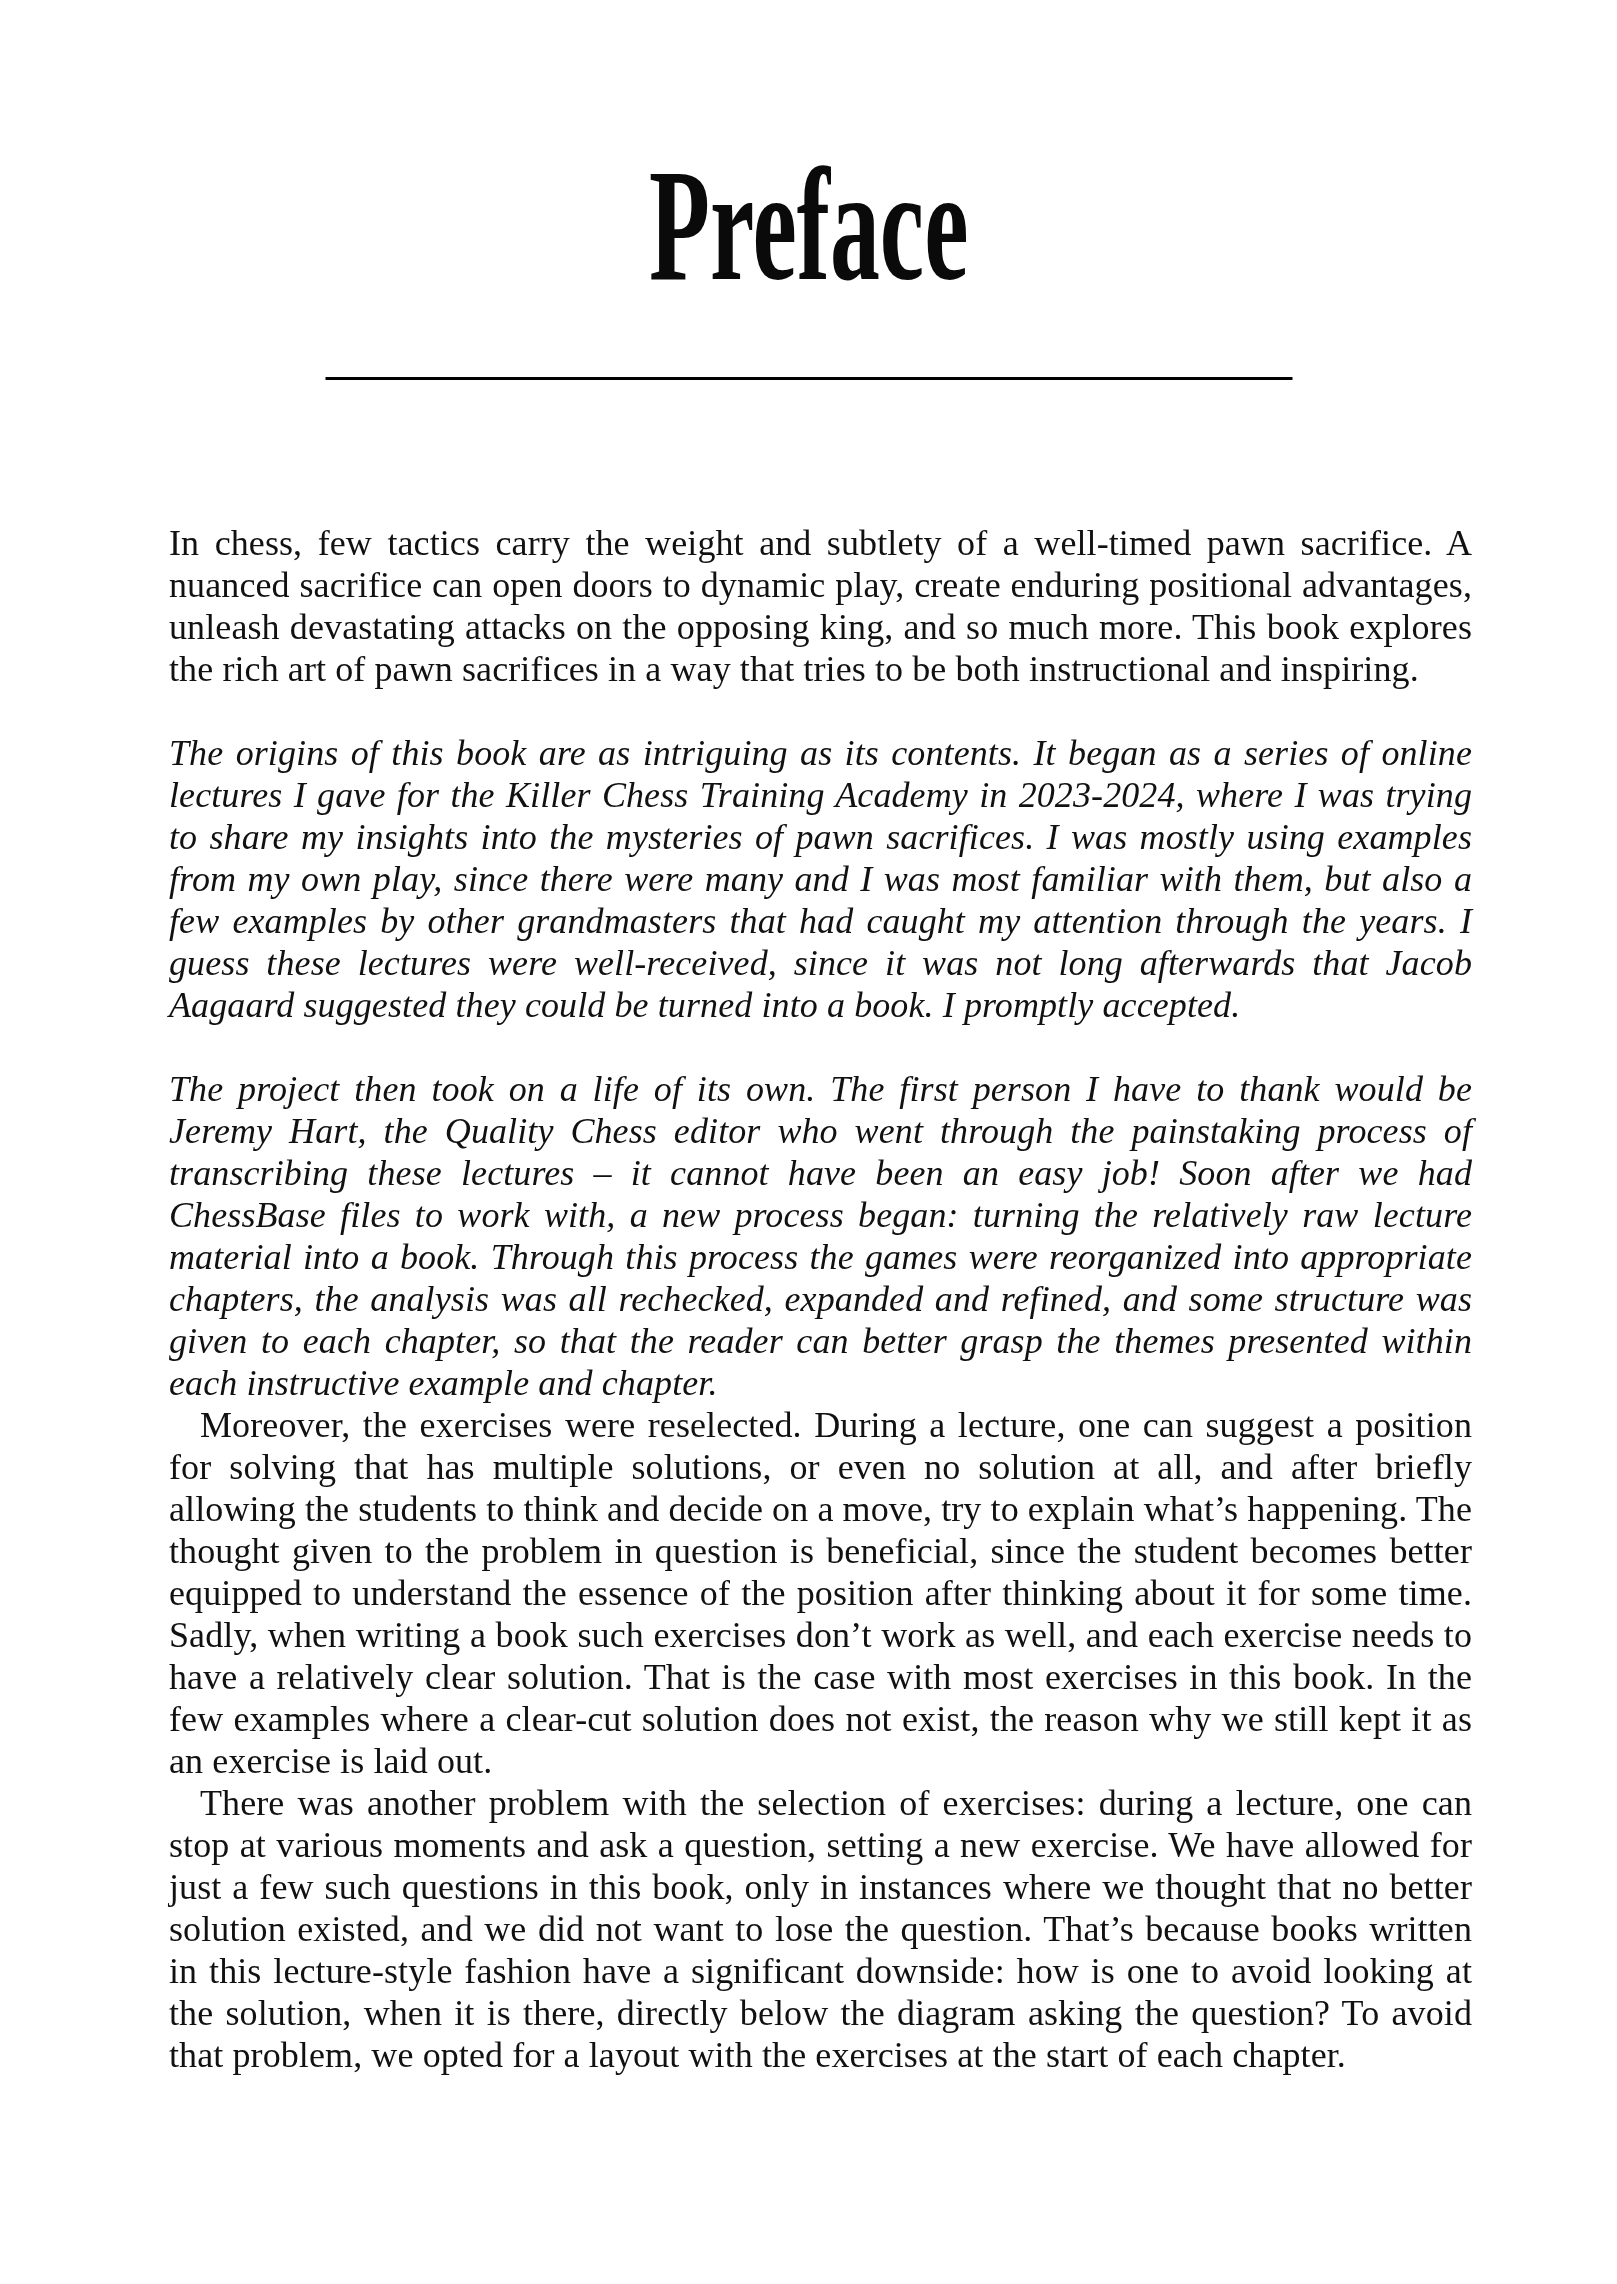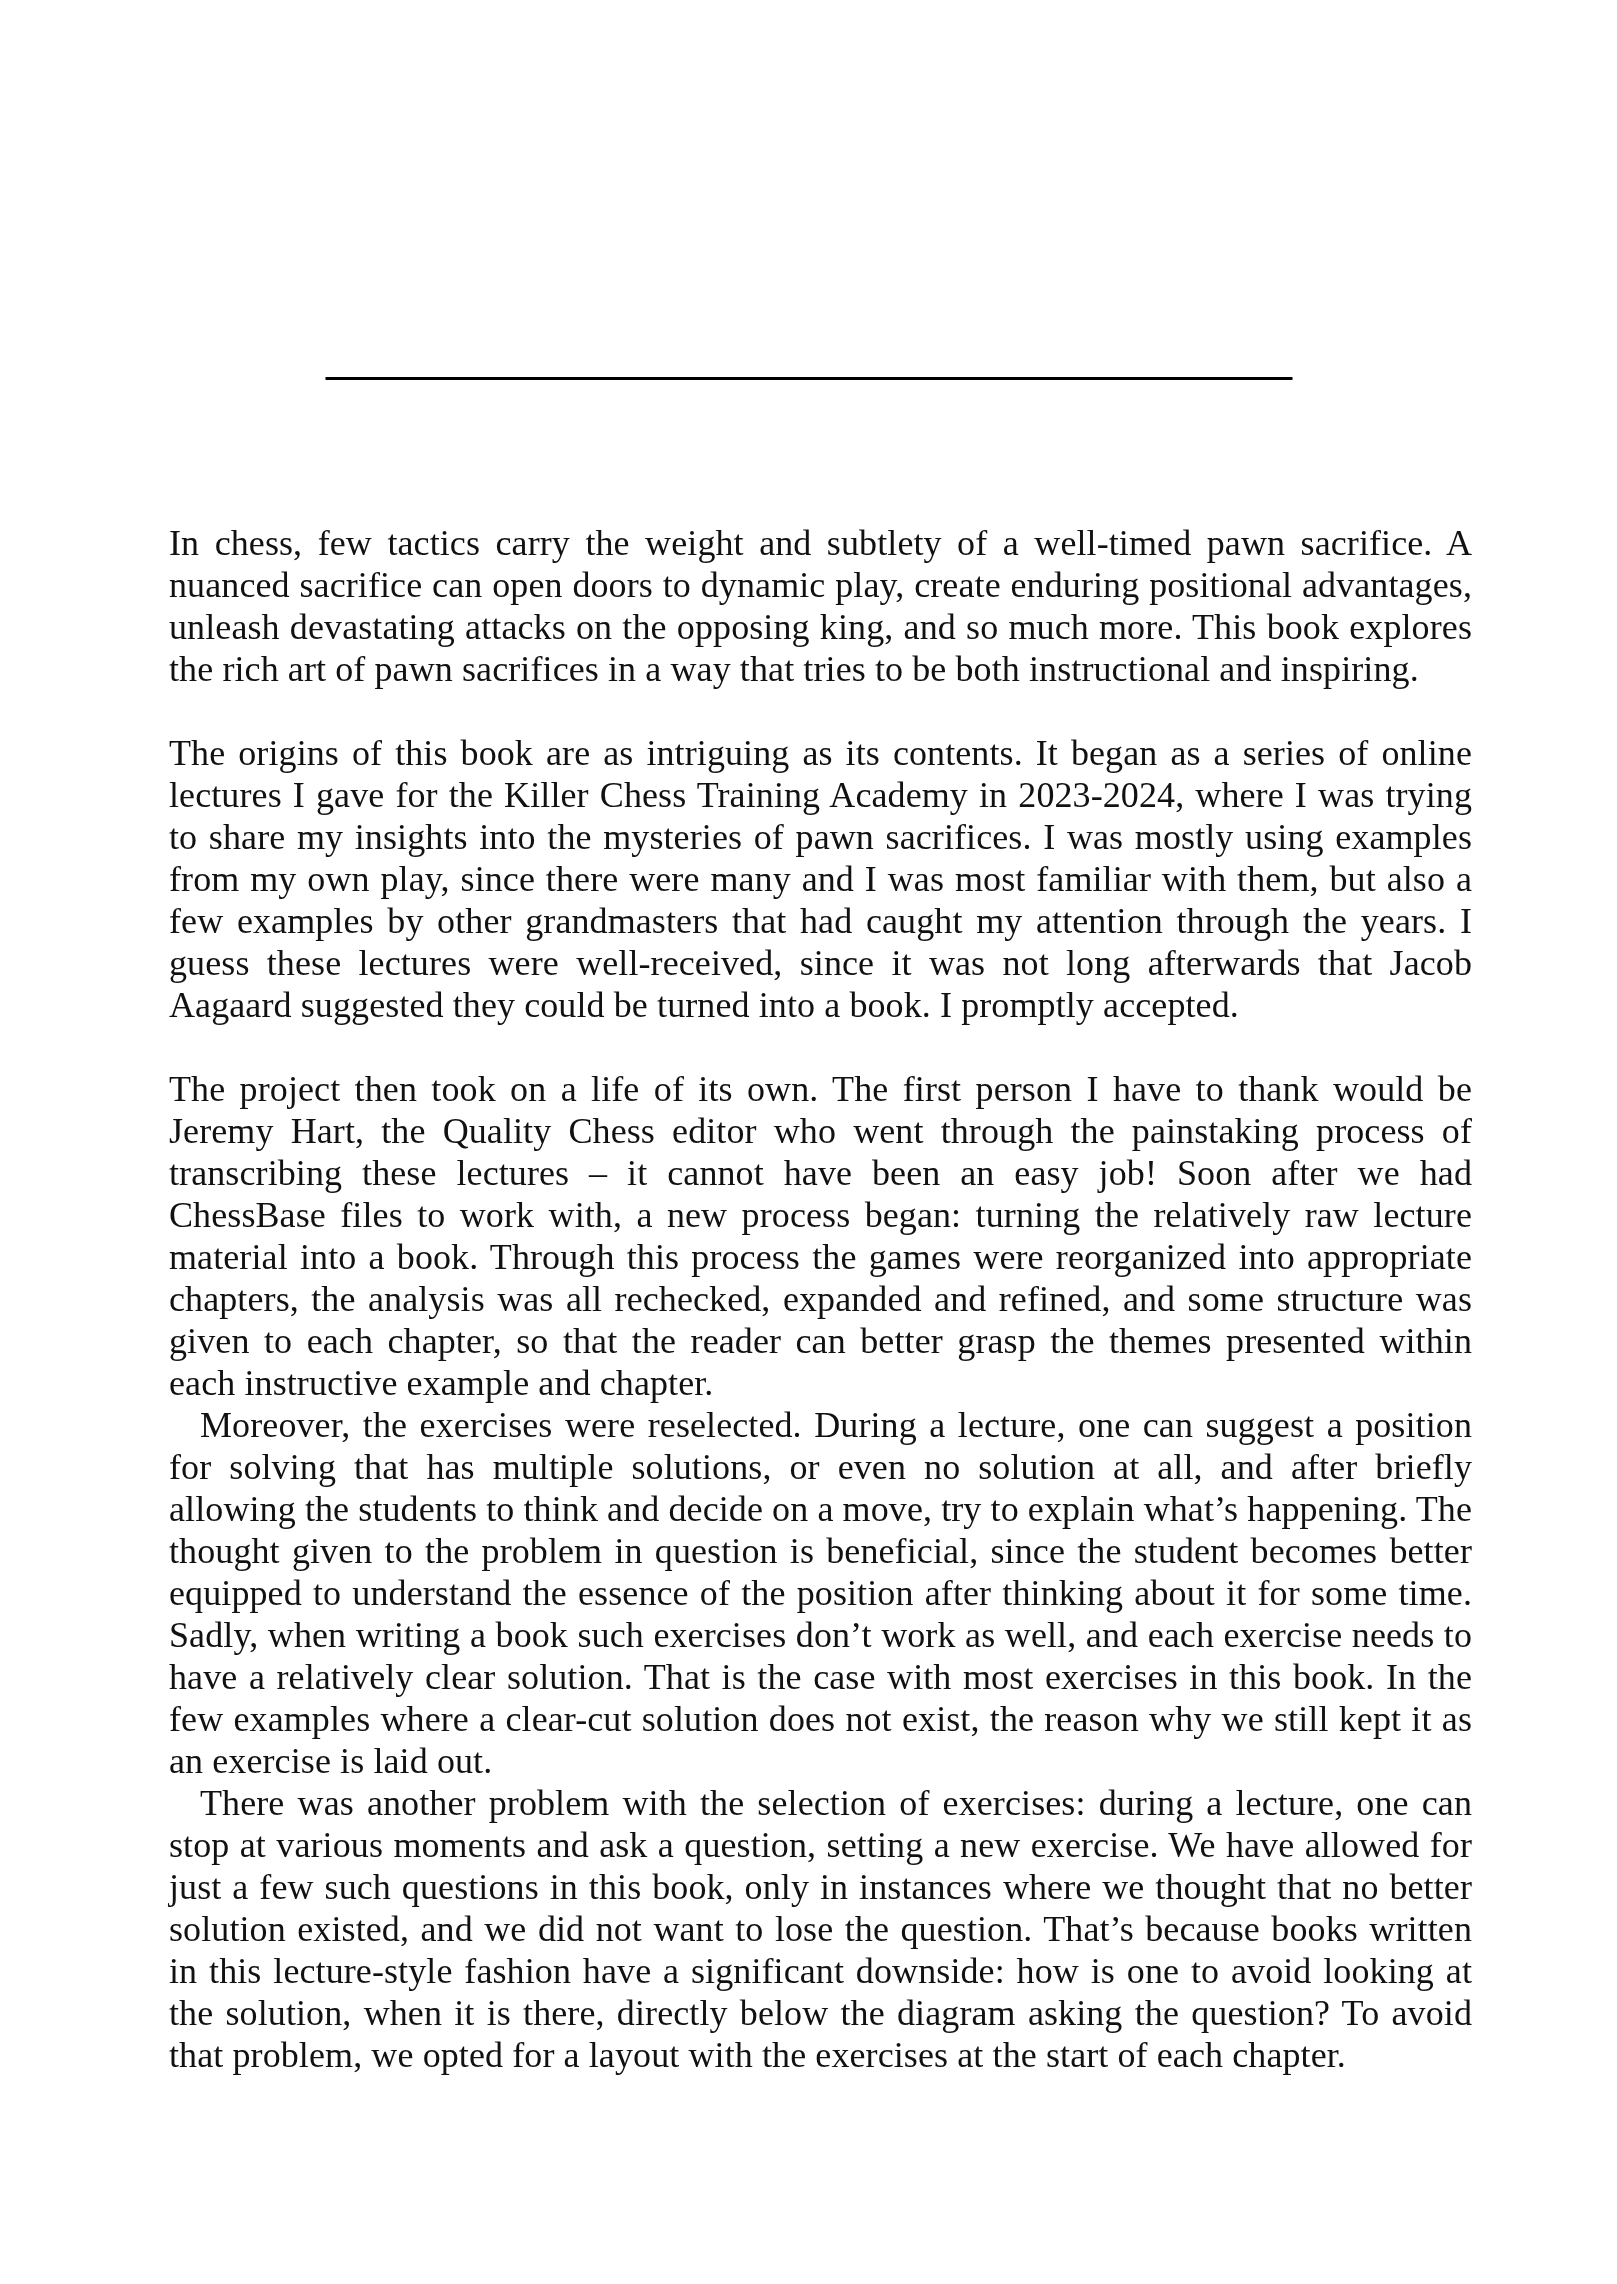--- a/index.html
+++ b/index.html
@@ -51,31 +51,35 @@
     line-height: 42px;
     text-align: justify;
     letter-spacing: 0.1px;
   }
   .body-text p {
     margin: 0;
     padding: 0;
   }
   .body-text p.gap-before {
     margin-top: 42px;
+    font-style: italic;
   }
   .body-text p.indented {
     text-indent: 31px;
     font-family: Liberation Serif, serif;
   }
 </style>
 </head>
 <body>
 
 <div class="page">
 
+  <div class="title-wrap">
+    <span class="title-text">Preface</span>
+  </div>
 
   <div class="title-rule"></div>
 
   <div class="body-text">
     <p>In chess, few tactics carry the weight and subtlety of a well-timed pawn sacrifice. A nuanced sacrifice can open doors to dynamic play, create enduring positional advantages, unleash devastating attacks on the opposing king, and so much more. This book explores the rich art of pawn sacrifices in a way that tries to be both instructional and inspiring.</p>
     <p class="gap-before">The origins of this book are as intriguing as its contents. It began as a series of online lectures I gave for the Killer Chess Training Academy in 2023-2024, where I was trying to share my insights into the mysteries of pawn sacrifices. I was mostly using examples from my own play, since there were many and I was most familiar with them, but also a few examples by other grandmasters that had caught my attention through the years. I guess these lectures were well-received, since it was not long afterwards that Jacob Aagaard suggested they could be turned into a book. I promptly accepted.</p>
     <p class="gap-before">The project then took on a life of its own. The first person I have to thank would be Jeremy Hart, the Quality Chess editor who went through the painstaking process of transcribing these lectures – it cannot have been an easy job! Soon after we had ChessBase files to work with, a new process began: turning the relatively raw lecture material into a book. Through this process the games were reorganized into appropriate chapters, the analysis was all rechecked, expanded and refined, and some structure was given to each chapter, so that the reader can better grasp the themes presented within each instructive example and chapter.</p>
     <p class="indented">Moreover, the exercises were reselected. During a lecture, one can suggest a position for solving that has multiple solutions, or even no solution at all, and after briefly allowing the students to think and decide on a move, try to explain what’s happening. The thought given to the problem in question is beneficial, since the student becomes better equipped to understand the essence of the position after thinking about it for some time. Sadly, when writing a book such exercises don’t work as well, and each exercise needs to have a relatively clear solution. That is the case with most exercises in this book. In the few examples where a clear-cut solution does not exist, the reason why we still kept it as an exercise is laid out.</p>
     <p class="indented">There was another problem with the selection of exercises: during a lecture, one can stop at various moments and ask a question, setting a new exercise. We have allowed for just a few such questions in this book, only in instances where we thought that no better solution existed, and we did not want to lose the question. That’s because books written in this lecture-style fashion have a significant downside: how is one to avoid looking at the solution, when it is there, directly below the diagram asking the question? To avoid that problem, we opted for a layout with the exercises at the start of each chapter.</p>
   </div>

